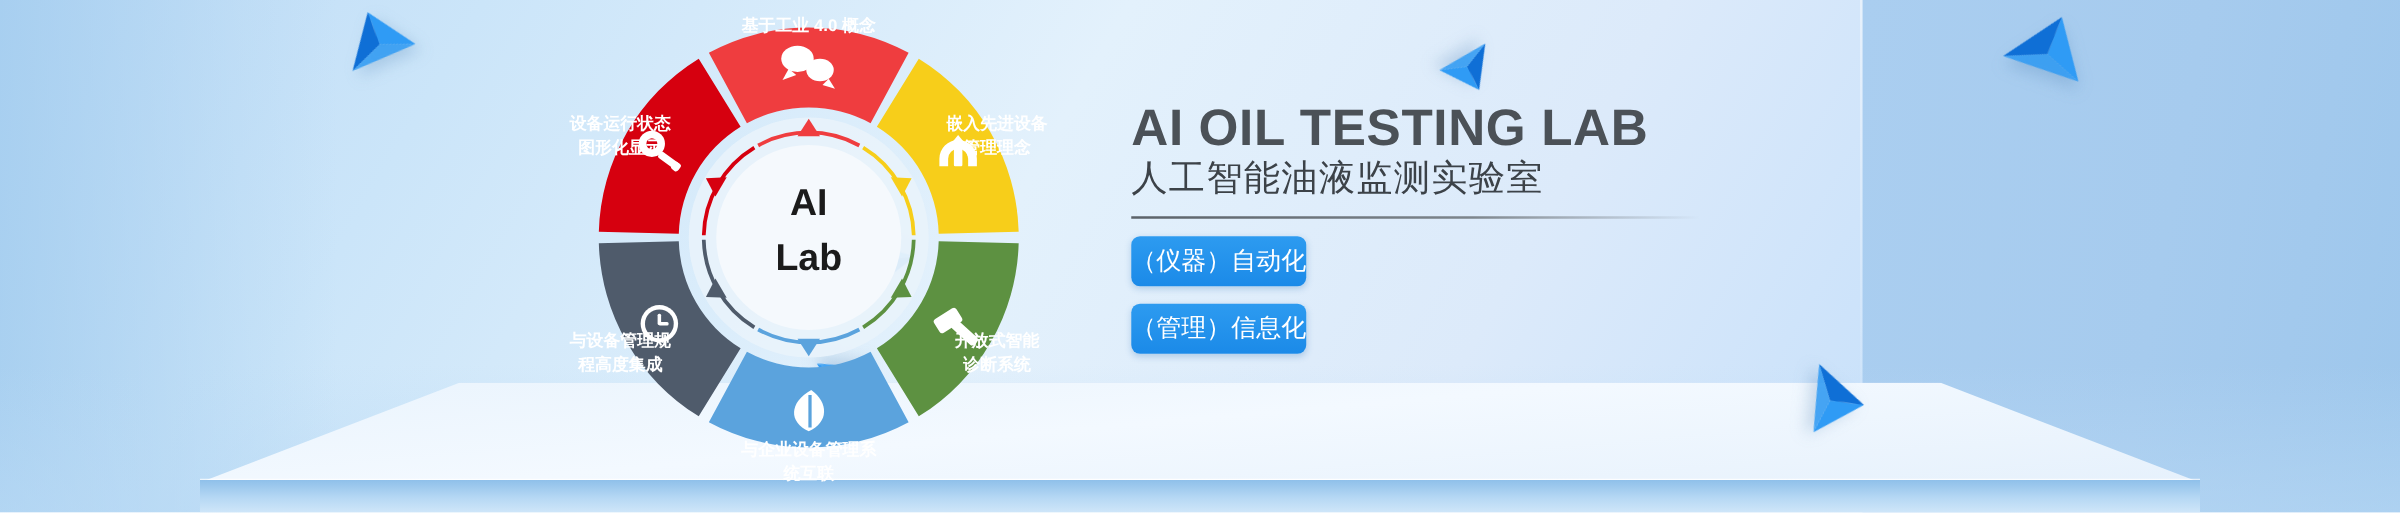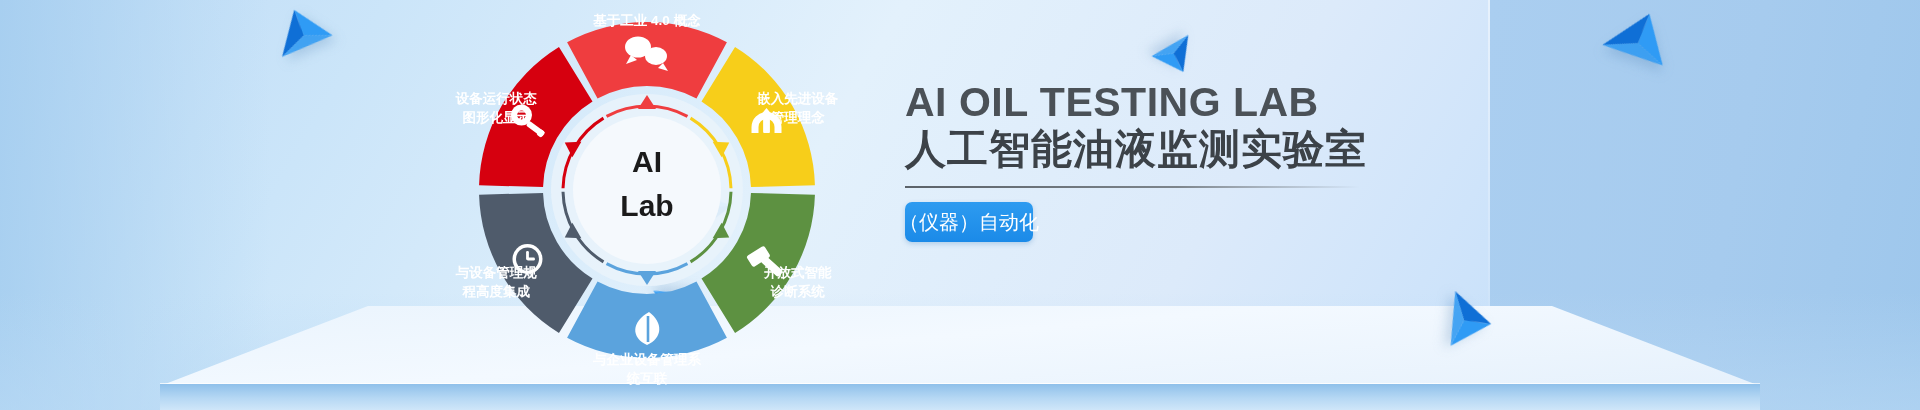--- a/index.html
+++ b/index.html
@@ -64,32 +64,32 @@
   
   #textcol{
     position:absolute;left:905px;top:64px;width:640px;margin-top:17px;
   }
   .title-en{
     font-size:41px;font-weight:bold;color:#4b5157;letter-spacing:.5px;
     line-height:1.04;white-space:nowrap;
     font-family:"Liberation Sans","DejaVu Sans",sans-serif;
   }
   .title-cn{
-    font-size:41px;font-weight:bold;color:#3c4248;letter-spacing:1px;
+    font-size:29px;font-weight:normal;color:#3c4248;letter-spacing:1px;
     line-height:1.14;white-space:nowrap;margin-top:2px;
     font-family:"DejaVu Sans","Liberation Sans",sans-serif;
   }
   .divider{
     width:455px;height:2px;margin:14px 0 14px 0;
     background:linear-gradient(90deg,#5b6269 0%,#7d858c 60%,rgba(125,133,140,0) 100%);
   }
   .tagrow{display:flex;gap:26px;margin-bottom:14px;}
   .tag{
     display:flex;align-items:center;justify-content:center;
-    width:128px;height:40px;border-radius:7px;
+    width:140px;height:40px;border-radius:7px;
     background:linear-gradient(180deg,#2d9bf0 0%,#1b8ae8 100%);
     color:#ffffff;font-size:20px;font-weight:normal;letter-spacing:0px;
     box-shadow:0 2px 5px rgba(40,110,180,.25);
     font-family:"DejaVu Sans","Liberation Sans",sans-serif;
     white-space:nowrap;cursor:pointer;
   }
 </style>
 </head>
 <body>
 
@@ -257,16 +257,17 @@
 
   <div id="textcol">
     <div class="title-en">AI OIL TESTING LAB</div>
     <div class="title-cn">人工智能油液监测实验室</div>
     <div class="divider"></div>
 
     <div class="tagrow">
       <div class="tag">（仪器）自动化</div>
     </div>
     <div class="tagrow">
+      <div class="tag">（管理）信息化</div>
     </div>
   </div>
 
 </div>
 
 </body></html>

